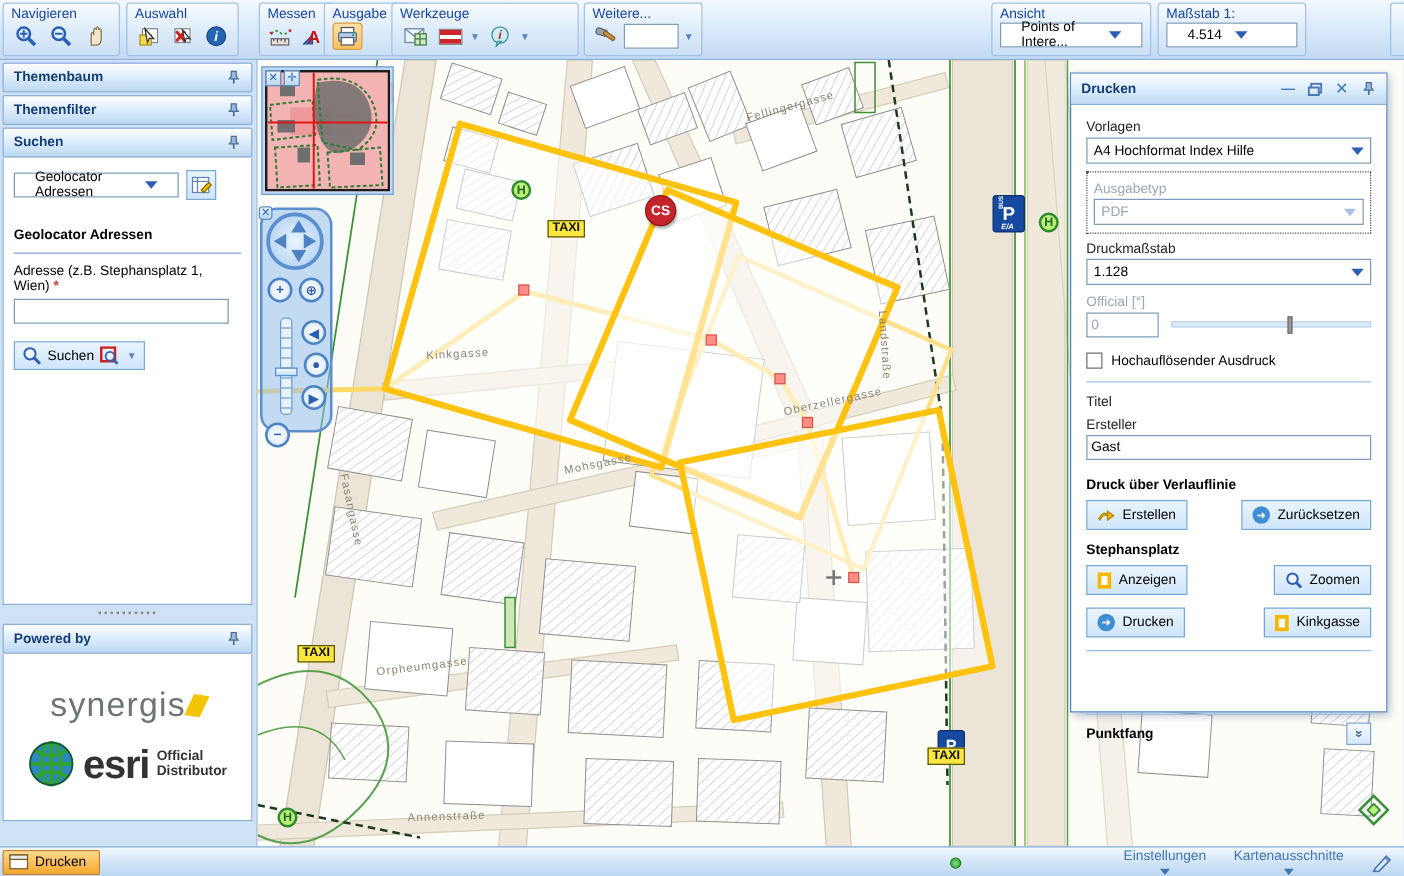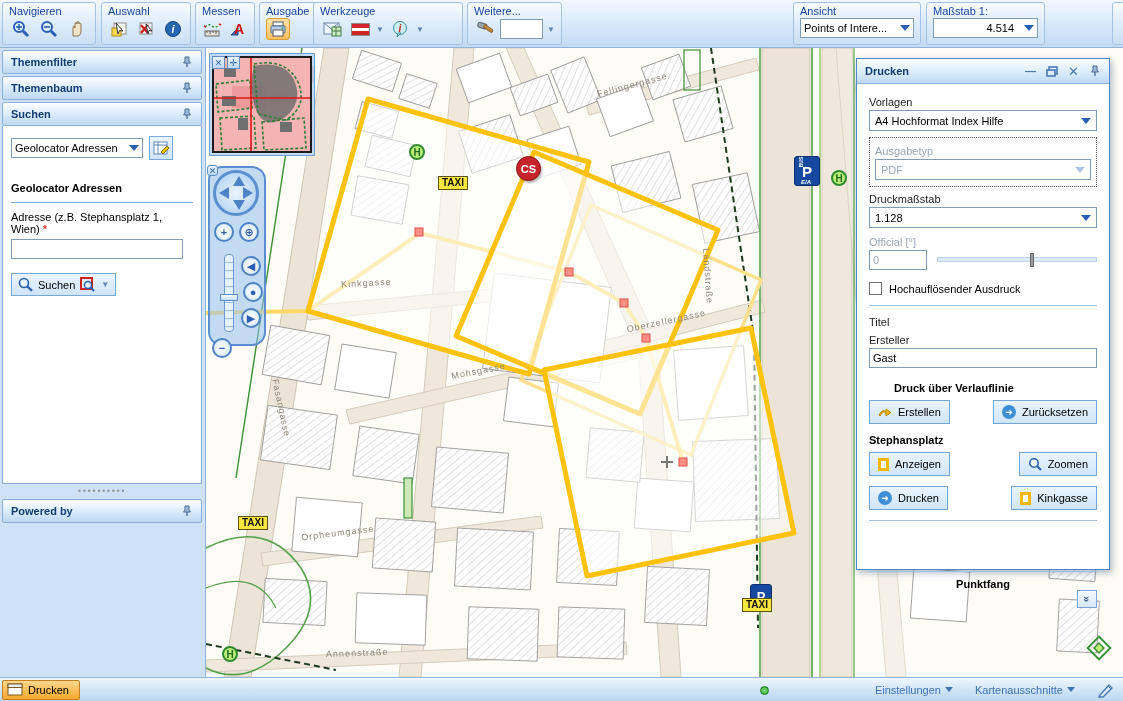--- a/index.html
+++ b/index.html
@@ -10,21 +10,21 @@
   #toolbar { position:absolute; left:0; top:0; width:1123px; height:48px;
     background:linear-gradient(#f2f8fe,#d4e6f9 60%,#c3daf3); border-bottom:1px solid #8fb4da;}
   .grp { position:absolute; top:2px; height:43px; border:1px solid #a3c3e6; border-radius:3px;
     background:linear-gradient(#f7fbff,#dcebfa 55%,#cce0f5); padding:1px 4px;}
   .ghdr { font-weight:normal; color:#17459e; font-size:11px; padding:1px 2px 0 2px; white-space:nowrap;}
   .gicons { display:flex; align-items:center; gap:4px; padding:1px 2px;}
   .tbtn { width:24px; height:22px; display:flex; align-items:center; justify-content:center; border-radius:3px; cursor:pointer;}
   .tbtn.active { background:linear-gradient(#ffe2a8,#fcbf5e); border:1px solid #e09b32;}
   .dd-sm { font-size:8px; color:#5c84b5;}
   .combo { background:#fff; border:1px solid #7f9db9; height:20px; display:flex; align-items:center;
-    padding:0 3px; gap:4px; font-size:11px;}
+    padding:0 16px; gap:4px; font-size:11px;}
   .caret { width:0; height:0; border-left:5px solid transparent; border-right:5px solid transparent;
     border-top:6px solid #2b5fb4; margin-left:auto;}
   .roundbtn { width:20px; height:20px; border-radius:50%; border:2px solid #2f6cb6; color:#2f6cb6;
     font-weight:bold; display:flex; align-items:center; justify-content:center;
     background:radial-gradient(#ffffff,#d8e9fb); font-size:12px;}
 
   
   #sidebar { position:absolute; left:0; top:48px; width:205px; height:629px; background:#cfe2f5;}
   .sp-hdr { position:relative; margin:2px 3px 0 2px; height:24px; border:1px solid #8ab0d9; border-radius:2px;
     background:linear-gradient(#fdfeff,#dcecfc 50%,#bcd8f2); display:flex; align-items:center; padding:0 8px;
@@ -99,21 +99,21 @@
   .chevbtn { margin-left:auto; width:20px; height:18px; border:1px solid #7aa6d6; background:linear-gradient(#f3f9ff,#d7e8f8);
     color:#44618c; display:flex; align-items:center; justify-content:center;}
   .slider2 { position:relative; flex:1; height:5px; background:#dcebfa; border:1px solid #b8d3ee; margin-left:10px; top:7px;}
   .slider2 .h2 { position:absolute; left:58%; top:-5px; width:4px; height:14px; background:#9a9a9a; border:1px solid #6f6f6f;}
 
   
   #taskbar { position:absolute; left:0; top:677px; width:1123px; height:24px;
     background:linear-gradient(#f0f7fe,#cde2f6 60%,#bdd7f0); border-top:1px solid #8fb4da; display:flex; align-items:center;}
   #tb-drucken { display:flex; align-items:center; gap:5px; height:20px; margin-left:2px; padding:0 10px 0 4px;
     background:linear-gradient(#ffd98e,#f6a82c); border:1px solid #c87f1e; border-radius:2px; font-size:11px; cursor:pointer;}
-  .tblink { color:#3f74b5; margin-right:22px; cursor:pointer; display:flex; align-items:center; gap:4px;}
+  .tblink { color:#3f74b5; margin-right:22px; cursor:pointer; display:flex; align-items:center; gap:4px;flex-direction:column;}
   .tbcaret { width:0;height:0;border-left:4px solid transparent;border-right:4px solid transparent;border-top:5px solid #3f74b5;}
 
   .logo-syn { font-size:27px; color:#6d7478; letter-spacing:1px;}
   .syn-diamond { display:inline-block; width:13px; height:17px; background:#f5c400; transform:skew(-18deg) rotate(8deg); margin-left:2px;}
   .esri-txt { font-size:32px; font-weight:bold; color:#333; letter-spacing:-1px;}
   .esri-sub { font-size:11px; font-weight:bold; color:#333; line-height:12px; text-align:left;}
 </style>
 </head>
 <body>
 
@@ -164,21 +164,21 @@
       </div>
       <div class="tbtn">
         <svg width="18" height="18">
             <circle cx="9" cy="9" r="7.5" fill="#2466b2" stroke="#14407e"></circle>
             <text x="9" y="13" text-anchor="middle" fill="#fff" font-size="11" font-weight="bold" font-style="italic">i</text>
           </svg>
       </div>
     </div>
   </div>
 
-  <div class="grp" style="left:195px; width:60px;">
+  <div class="grp" style="left:207px; width:60px;">
     <div class="ghdr">Messen</div>
     <div class="gicons">
       <div class="tbtn">
         <svg width="19" height="18">
             <path d="M2 7 Q6 3 9 6 Q12 9 16 5" fill="none" stroke="#2d8f2d" stroke-width="1.4" stroke-dasharray="2,2"></path>
             <path d="M1 6 l2 1 M16 4 l2 1" stroke="#cc2222" stroke-width="1.6"></path>
             <rect x="2" y="11" width="14" height="5" fill="#e8e4da" stroke="#666"></rect>
             <path d="M4 11 v2 M7 11 v3 M10 11 v2 M13 11 v3" stroke="#555" stroke-width="1"></path>
           </svg>
       </div>
@@ -253,21 +253,21 @@
       <div class="combo" style="width:116px;">
         <span>Points of Intere...</span>
         <span class="caret"></span>
       </div>
     </div>
   </div>
 
   <div class="grp" style="left:926px; width:119px;">
     <div class="ghdr">Maßstab 1:</div>
     <div class="gicons">
-      <div class="combo" style="width:107px; justify-content:flex-end;">
+      <div class="combo" style="width:107px; ">
         <span>4.514</span>
         <span class="caret" style="margin-left:6px;"></span>
       </div>
     </div>
   </div>
 
   <div class="grp" style="left:1112px; width:68px;padding-left:31px;">
     <div class="ghdr">Hilfe</div>
     <div class="gicons" style="gap:8px; padding-left:4px;">
       <div class="roundbtn">C</div>
@@ -456,28 +456,28 @@
     <div class="slider-handle"></div>
     <div class="nbtn" style="left:33px; top:90px;">◀</div>
     <div class="nbtn" style="left:35px; top:116px;">●</div>
     <div class="nbtn" style="left:33px; top:142px;">▶</div>
     <div class="nbtn" style="left:4px; top:172px;">−</div>
   </div>
 </div>
 
 <div id="sidebar">
   <div class="sp-hdr">
-    <span>Themenfilter</span>
+    <span>Themenbaum</span>
     <svg class="pin" viewBox="0 0 12 12">
         <path d="M4 1 h4 v4 l1.5 2 h-7 L4 5 Z" fill="#9db9d8" stroke="#4a6f9a"></path>
         <line x1="6" y1="7" x2="6" y2="11" stroke="#4a6f9a" stroke-width="1.4"></line>
       </svg>
   </div>
   <div class="sp-hdr">
-    <span>Themenbaum</span>
+    <span>Themenfilter</span>
     <svg class="pin" viewBox="0 0 12 12">
         <path d="M4 1 h4 v4 l1.5 2 h-7 L4 5 Z" fill="#9db9d8" stroke="#4a6f9a"></path>
         <line x1="6" y1="7" x2="6" y2="11" stroke="#4a6f9a" stroke-width="1.4"></line>
       </svg>
   </div>
   <div class="sp-hdr">
     <span>Suchen</span>
     <svg class="pin" viewBox="0 0 12 12">
         <path d="M4 1 h4 v4 l1.5 2 h-7 L4 5 Z" fill="#9db9d8" stroke="#4a6f9a"></path>
         <line x1="6" y1="7" x2="6" y2="11" stroke="#4a6f9a" stroke-width="1.4"></line>
@@ -527,20 +527,38 @@
   </div>
 
   <div style="text-align:center; color:#8a8a8a; font-size:8px; letter-spacing:2px; padding:2px 0;">▪▪▪▪▪▪▪▪▪▪</div>
 
   <div class="sp-hdr">
     <span>Powered by</span>
     <svg class="pin" viewBox="0 0 12 12">
         <path d="M4 1 h4 v4 l1.5 2 h-7 L4 5 Z" fill="#9db9d8" stroke="#4a6f9a"></path>
         <line x1="6" y1="7" x2="6" y2="11" stroke="#4a6f9a" stroke-width="1.4"></line>
       </svg>
+  </div>
+  <div class="sp-body" style="height:134px; display:flex; flex-direction:column; align-items:center; justify-content:center; gap:12px;">
+    <div>
+      <span class="logo-syn">synergis</span><span class="syn-diamond"></span>
+    </div>
+    <div style="display:flex; align-items:center; gap:6px;">
+      <svg width="38" height="38">
+        <circle cx="19" cy="19" r="17" fill="#2e86c1"></circle>
+        <path d="M2 19 h34 M19 2 v34 M6 8 q13 9 26 0 M6 30 q13 -9 26 0" stroke="#2fa12f" stroke-width="3" fill="none"></path>
+        <ellipse cx="19" cy="19" rx="8" ry="17" fill="none" stroke="#2fa12f" stroke-width="2.5"></ellipse>
+        <circle cx="19" cy="19" r="17" fill="none" stroke="#145a32" stroke-width="1.5"></circle>
+      </svg>
+      <span class="esri-txt">esri</span>
+      <div class="esri-sub">
+        <div>Official</div>
+        <div>Distributor</div>
+      </div>
+    </div>
   </div>
 </div>
 
 <div id="printpanel">
   <div id="pp-hdr">
     <span>Drucken</span>
     <span class="wicons">
       <span>—</span>
       <svg width="12" height="11">
           <rect x="3" y="1" width="8" height="7" fill="none" stroke="#4a7ab5" stroke-width="1.6"></rect>
@@ -587,21 +605,21 @@
       <div style="width:13px; height:13px; background:#fff; border:1px solid #707070;"></div>
       <span>Hochauflösender Ausdruck</span>
     </div>
 
     <div class="pdivider"></div>
 
     <div class="plabel">Titel</div>
     <div class="plabel" style="margin-top:6px;">Ersteller</div>
     <input class="txtin" value="Gast" style="">
 
-    <div class="pheading" style="margin-top:14px;margin-left:25px;">Druck über Verlauflinie</div>
+    <div class="pheading" style="margin-top:14px;">Druck über Verlauflinie</div>
     <div class="btnrow">
       <div class="pbtn">
         <svg width="14" height="12">
             <path d="M1 9 Q5 2 8 6 L8 3 L13 6.5 L8 10 L8 7 Q5 4 2 10 Z" fill="#f5b800" stroke="#b78800"></path>
           </svg>
         <span>Erstellen</span>
       </div>
       <div class="pbtn">
         <span class="bluecirc">➜</span>
         <span>Zurücksetzen</span>
@@ -630,21 +648,21 @@
       <div class="pbtn">
         <span class="yrect"></span>
         <span>Kinkgasse</span>
       </div>
     </div>
 
     <div class="pdivider"></div>
     <div style="height:30px;"></div>
     <div class="pdivider" style="margin-bottom:6px;"></div>
 
-    <div style="display:flex; align-items:center;flex-direction:column;">
+    <div style="display:flex; align-items:center;">
       <span class="pheading" style="margin:0;">Punktfang</span>
       <div class="chevbtn">
         <span style="transform:rotate(90deg); font-weight:bold;">»</span>
       </div>
     </div>
   </div>
 </div>
 
 <div id="taskbar">
   <div id="tb-drucken">

